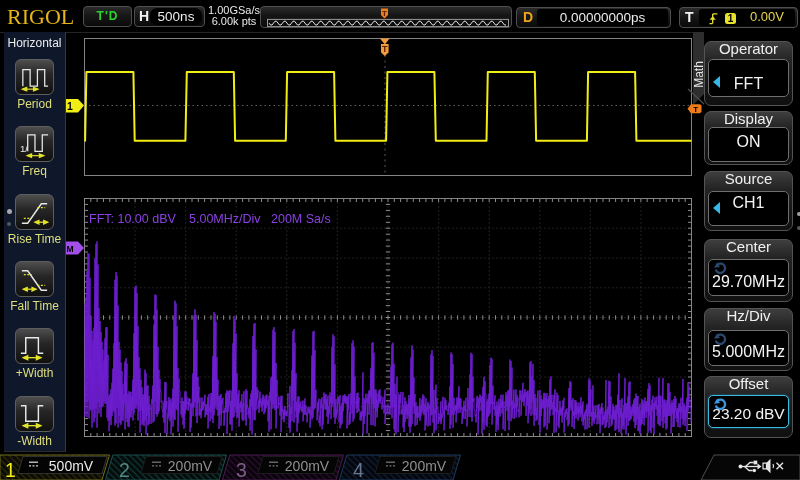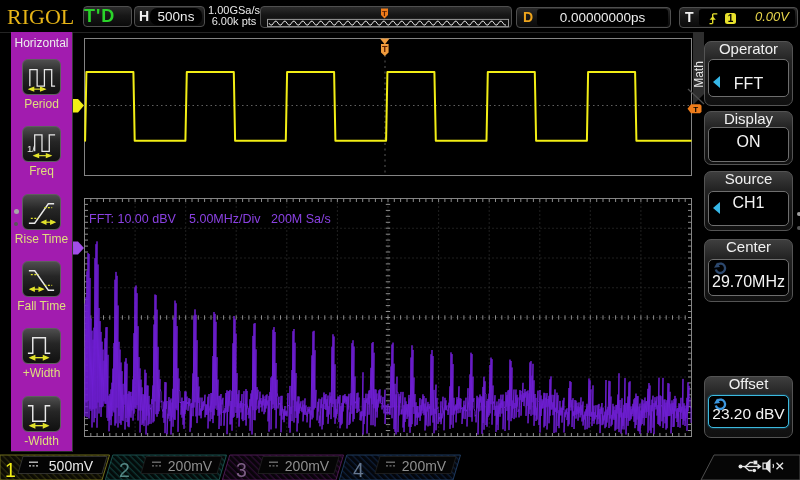--- a/index.html
+++ b/index.html
@@ -3,39 +3,39 @@
 html,body{margin:0;padding:0;background:#000;}
 #scr{position:relative;width:800px;height:480px;background:#000;overflow:hidden;
  font-family:"Liberation Sans",sans-serif;}
 .abs{position:absolute;}
 
 #topbar{position:absolute;left:0;top:0;width:800px;height:32px;background:#000;border-bottom:1px solid #242424;}
 .tbox{position:absolute;top:6px;height:19px;border:1px solid #4f4f4f;border-radius:4px;
  background:linear-gradient(#2b2b2b,#171717 45%,#0a0a0a);}
 #logo{position:absolute;left:7px;top:4px;font-family:"Liberation Serif",serif;font-weight:normal;
  font-size:22px;color:#e7b517;letter-spacing:0px;}
-#td{left:83px;width:47px;color:#2ad42a;font-weight:bold;font-size:18px;line-height:19px;letter-spacing:1px;}
+#td{left:83px;width:47px;text-align:center;color:#2ad42a;font-weight:bold;font-size:12px;line-height:19px;letter-spacing:1px;}
 #hbox{left:134px;width:69px;}
 #hbox .lbl{position:absolute;left:4px;top:0;color:#f2f2f2;font-weight:bold;font-size:14px;line-height:19px;}
 #hbox .val{position:absolute;left:15px;top:1px;width:52px;height:17px;background:#000;border-radius:7px;
  color:#ededed;font-size:13.5px;line-height:17px;text-align:center;}
 #srate{position:absolute;left:208px;top:5px;color:#e9e9e9;font-size:11px;line-height:10.5px;text-align:center;}
 #thumb{left:260px;width:250px;height:20px;background:linear-gradient(#2c2c2c,#161616 40%,#0b0b0b);}
 #dbox{left:516px;top:7px;width:153px;}
 #dbox .lbl{position:absolute;left:6px;top:0;color:#eda41d;font-weight:bold;font-size:14px;line-height:19px;}
 #dbox .val{position:absolute;left:20px;top:1px;width:131px;height:17px;background:#000;border-radius:3px;
  color:#ededed;font-size:13.5px;line-height:17px;text-align:center;}
 #tbox{left:679px;top:7px;width:117px;}
 #tbox .lbl{position:absolute;left:5px;top:0;color:#f2f2f2;font-weight:bold;font-size:14px;line-height:19px;}
 #tbox .val{position:absolute;left:19px;top:1px;width:96px;height:17px;background:#000;border-radius:3px;}
 #tbox .ch1{position:absolute;left:45px;top:4.5px;width:11px;height:11px;background:#e8e12c;border-radius:2.5px;
  color:#000;font-weight:bold;font-size:10px;line-height:11px;text-align:center;}
-#tbox .tv{position:absolute;left:70px;top:0px;width:44px;color:#e9d64b;font-size:13px;line-height:18px;text-align:center;font-style:italic;}
-
-#lside{position:absolute;left:11px;top:32px;width:61px;height:419px;background:#a21caf;
+#tbox .tv{position:absolute;left:70px;top:0px;width:44px;color:#e9d64b;font-size:13px;line-height:18px;text-align:left;}
+
+#lside{position:absolute;left:4px;top:32px;width:61px;height:419px;background:#0f172a;
  border-right:1px solid #383838;border-bottom:1px solid #2a2a2a;}
 #lside .title{position:absolute;left:0;top:3.5px;width:61px;text-align:center;color:#ececec;font-size:12px;}
 .mbtn{position:absolute;left:11px;width:39px;height:36px;border-radius:6px;
  background:linear-gradient(#4e4e4e,#262626 42%,#101010);border:1px solid #5e5e5e;box-sizing:border-box;}
 .mlab{position:absolute;left:-6px;width:73px;text-align:center;color:#dfdf7d;font-size:12px;}
 .dot{position:absolute;border-radius:50%;}
 
 #rmenu{position:absolute;left:704px;top:32px;width:96px;height:448px;background:#000;}
 .mi{position:absolute;left:0;width:89px;border:1px solid #545454;border-radius:7px;box-sizing:border-box;
  background:linear-gradient(#3e3e3e,#232323 30%,#161616 70%,#101010);}
@@ -642,20 +642,30 @@
   <div class="mi" style="top:207px;height:63px">
     <div class="hd">Center</div>
     <div class="vb" style="height:34.5px;bottom:5.5px">
       <svg class="abs" style="left:4px;top:1px" width="15" height="15" viewBox="0 0 15 15">
         <path d="M4.6,3.5 A4.7,4.7 0 1 1 2.8,8.4" fill="none" stroke="#2c486e" stroke-width="2.3"></path>
         <polygon points="1.0,6.8 4.1,1.4 7.0,6.0" fill="#2c486e"></polygon>
       </svg>
       <div class="vtx" style="top:12.5px">29.70MHz</div>
     </div>
   </div>
+  <div class="mi" style="top:276px;height:63px">
+    <div class="hd">Hz/Div</div>
+    <div class="vb" style="height:34.5px;bottom:4px">
+      <svg class="abs" style="left:4px;top:1px" width="15" height="15" viewBox="0 0 15 15">
+        <path d="M4.6,3.5 A4.7,4.7 0 1 1 2.8,8.4" fill="none" stroke="#2c486e" stroke-width="2.3"></path>
+        <polygon points="1.0,6.8 4.1,1.4 7.0,6.0" fill="#2c486e"></polygon>
+      </svg>
+      <div class="vtx" style="top:12px">5.000MHz</div>
+    </div>
+  </div>
   <div class="mi" style="top:344px;height:62px">
     <div class="hd">Offset</div>
     <div class="vb" style="height:31px;bottom:9px;border:1.2px solid #3cb9de;box-shadow:0 0 2px #1a7ea8">
       <svg class="abs" style="left:4px;top:0.5px" width="15" height="15" viewBox="0 0 15 15">
         <path d="M4.6,3.5 A4.7,4.7 0 1 1 2.8,8.4" fill="none" stroke="#3b97e0" stroke-width="2.3"></path>
         <polygon points="1.0,6.8 4.1,1.4 7.0,6.0" fill="#3b97e0"></polygon>
       </svg>
       <div class="vtx" style="top:9px;font-size:15.5px">23.20 dBV</div>
     </div>
   </div>

